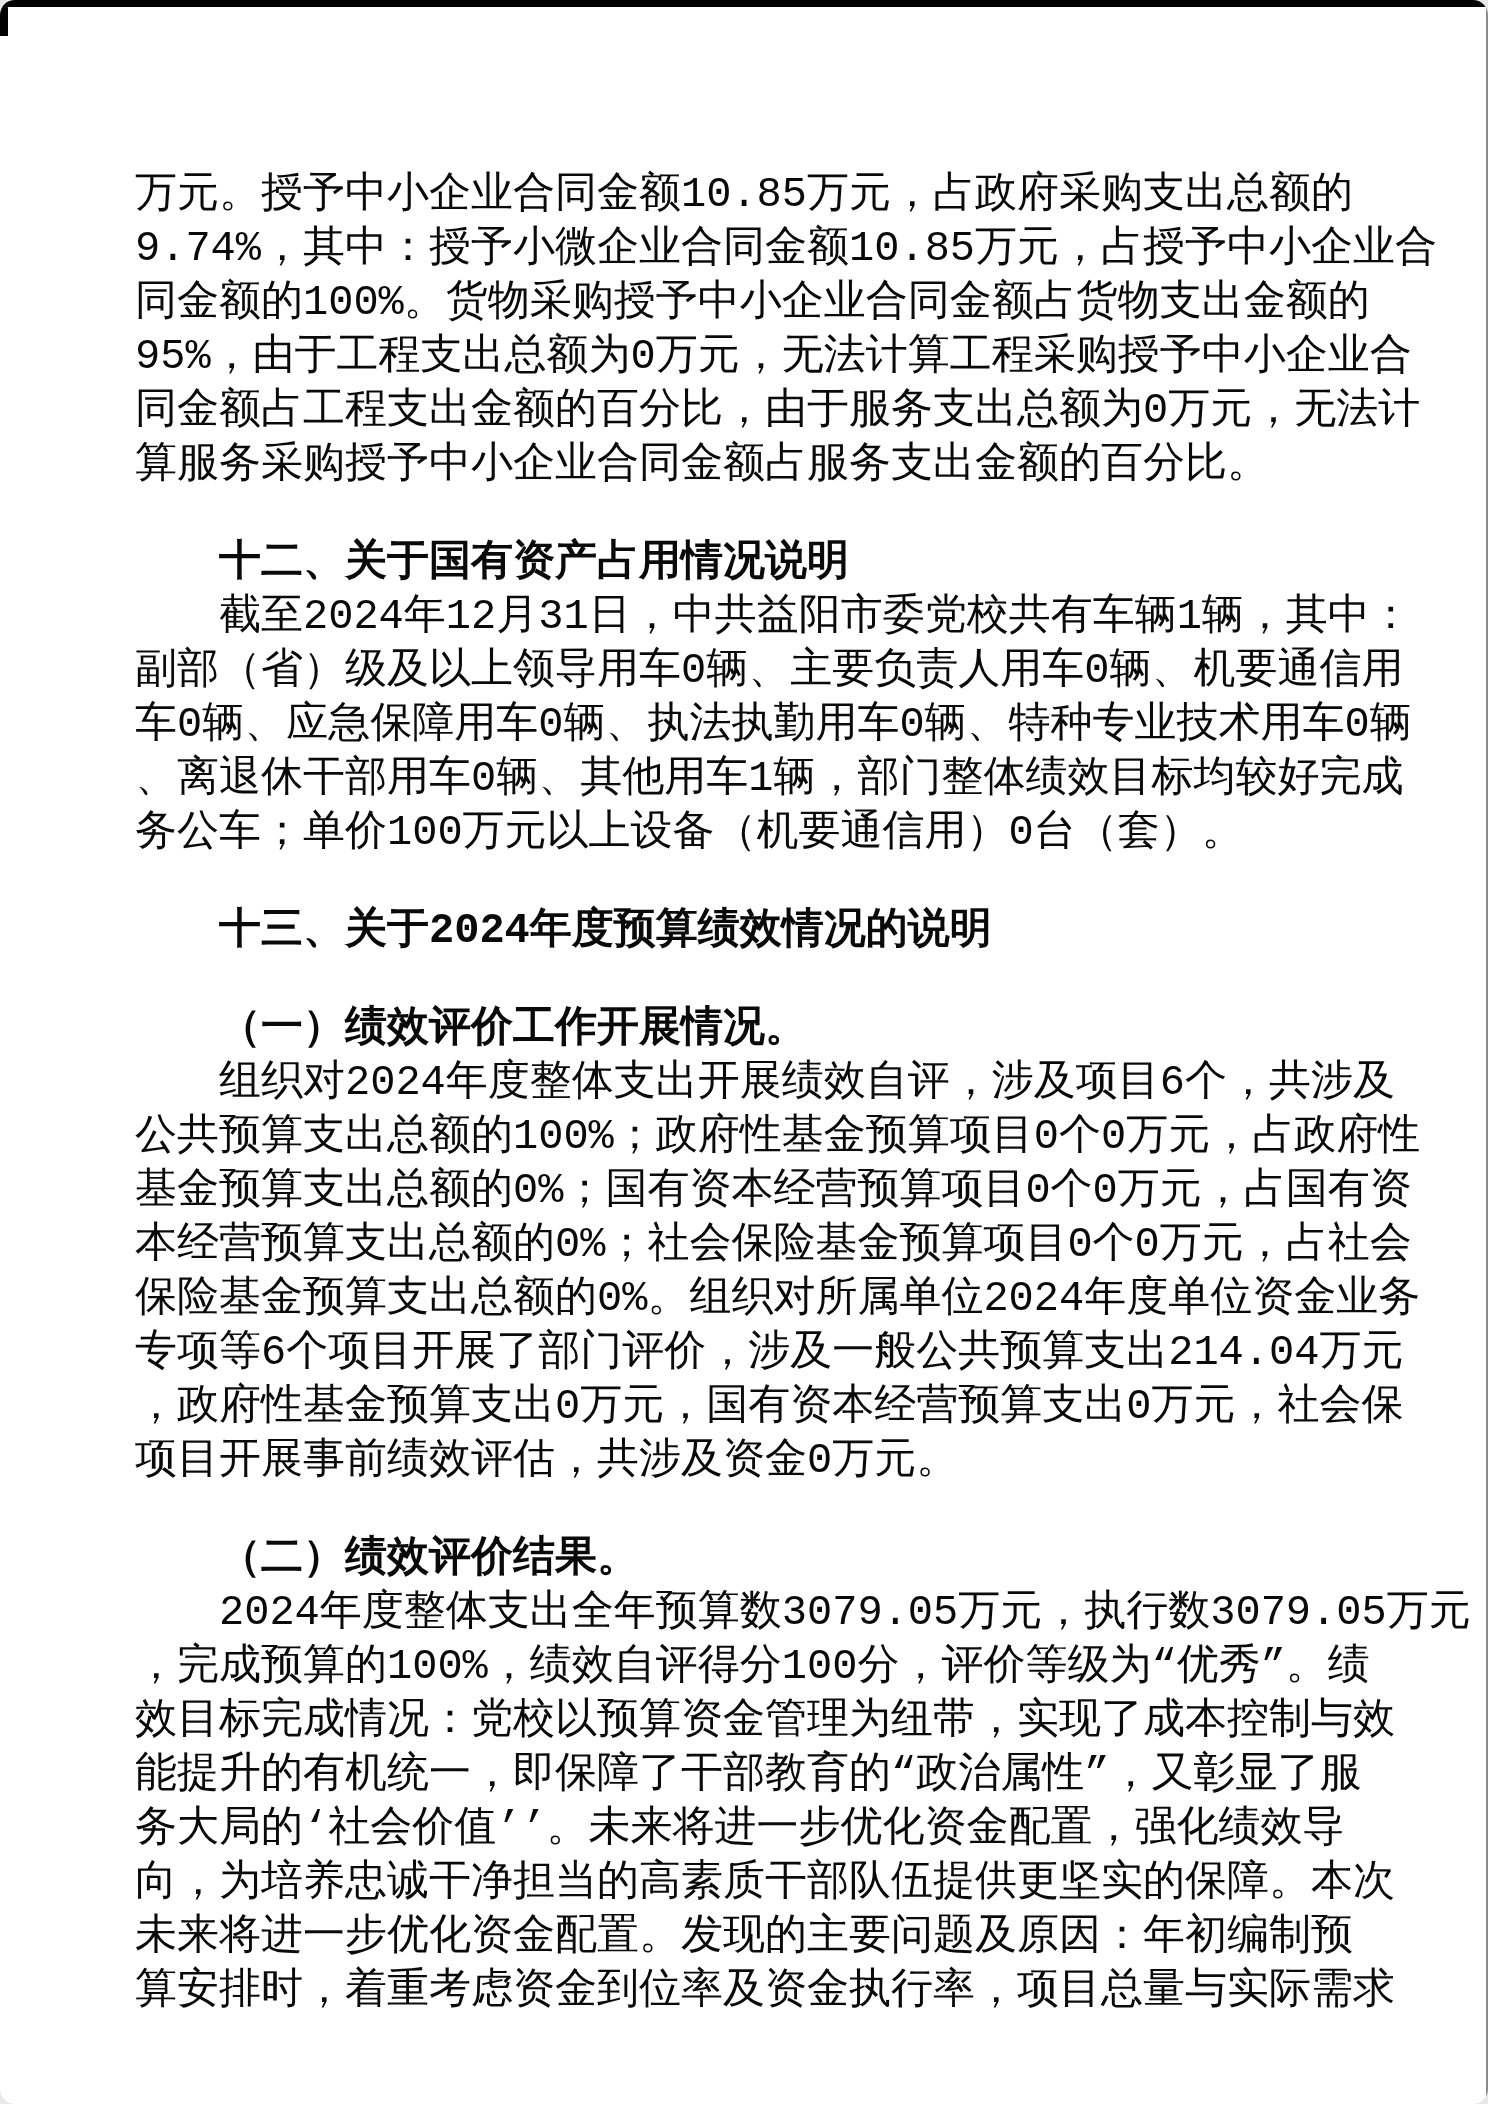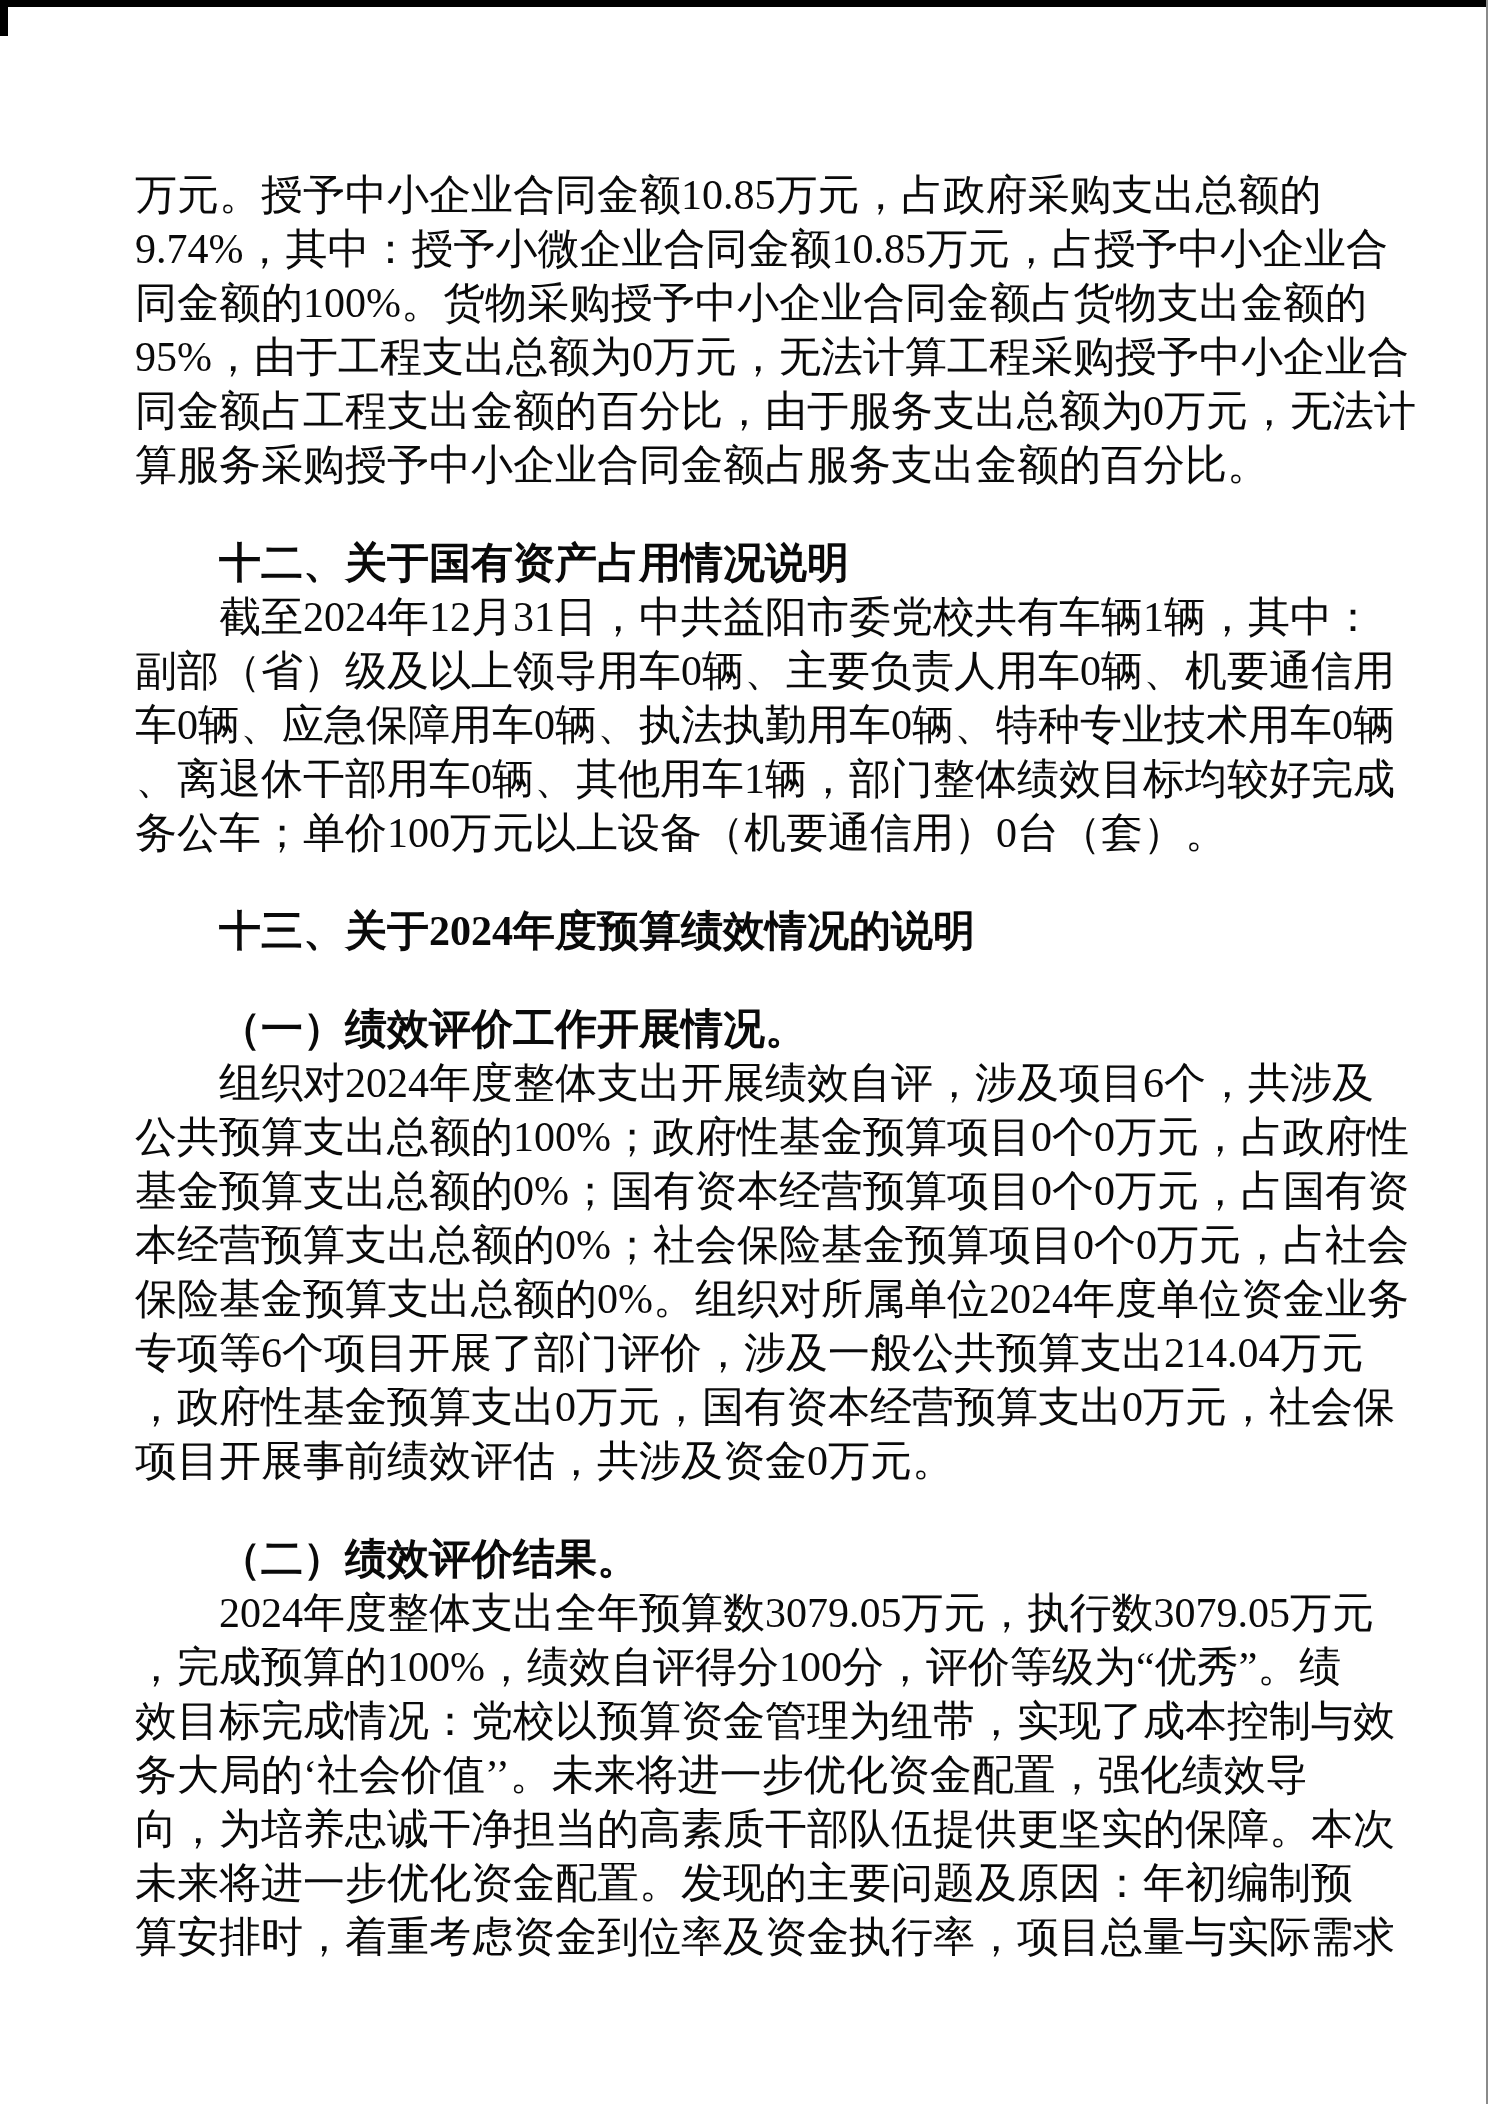--- a/index.html
+++ b/index.html
@@ -1,21 +1,22 @@
 <!DOCTYPE html>
 <html><head>
 <meta charset="utf-8">
 <style>
   html,body{margin:0;padding:0;background:#e8e8e8;}
   #page{
     position:relative;
     width:1488px;height:2104px;
     background:#ffffff;
     overflow:hidden;
-    font-family:Liberation Serif, serif;
+    font-family:Liberation Mono, monospace;
+    border-radius:15px;
   }
   
   #top-border{
     position:absolute;left:0;top:0;width:1488px;height:7px;background:#000000;
   }
   #left-corner-mark{
     position:absolute;left:0;top:0;width:8px;height:36px;background:#000000;
   }
   #right-edge-line{
     position:absolute;right:0;top:0;width:2px;height:2104px;background:#8a8a8a;
@@ -59,18 +60,19 @@
       <div class="line">基金预算支出总额的0%；国有资本经营预算项目0个0万元，占国有资</div>
       <div class="line">本经营预算支出总额的0%；社会保险基金预算项目0个0万元，占社会</div>
       <div class="line">保险基金预算支出总额的0%。组织对所属单位2024年度单位资金业务</div>
       <div class="line">专项等6个项目开展了部门评价，涉及一般公共预算支出214.04万元</div>
       <div class="line">，政府性基金预算支出0万元，国有资本经营预算支出0万元，社会保</div>
       <div class="line">项目开展事前绩效评估，共涉及资金0万元。</div>
       <div class="line bold indent">（二）绩效评价结果。</div>
       <div class="line indent">2024年度整体支出全年预算数3079.05万元，执行数3079.05万元</div>
       <div class="line">，完成预算的100%，绩效自评得分100分，评价等级为“优秀”。绩</div>
       <div class="line">效目标完成情况：党校以预算资金管理为纽带，实现了成本控制与效</div>
+      <div class="line">能提升的有机统一，即保障了干部教育的“政治属性”，又彰显了服</div>
       <div class="line">务大局的‘社会价值’’。未来将进一步优化资金配置，强化绩效导</div>
       <div class="line">向，为培养忠诚干净担当的高素质干部队伍提供更坚实的保障。本次</div>
       <div class="line">未来将进一步优化资金配置。发现的主要问题及原因：年初编制预</div>
       <div class="line">算安排时，着重考虑资金到位率及资金执行率，项目总量与实际需求</div>
     </div>
 </div>
 
 </body></html>

